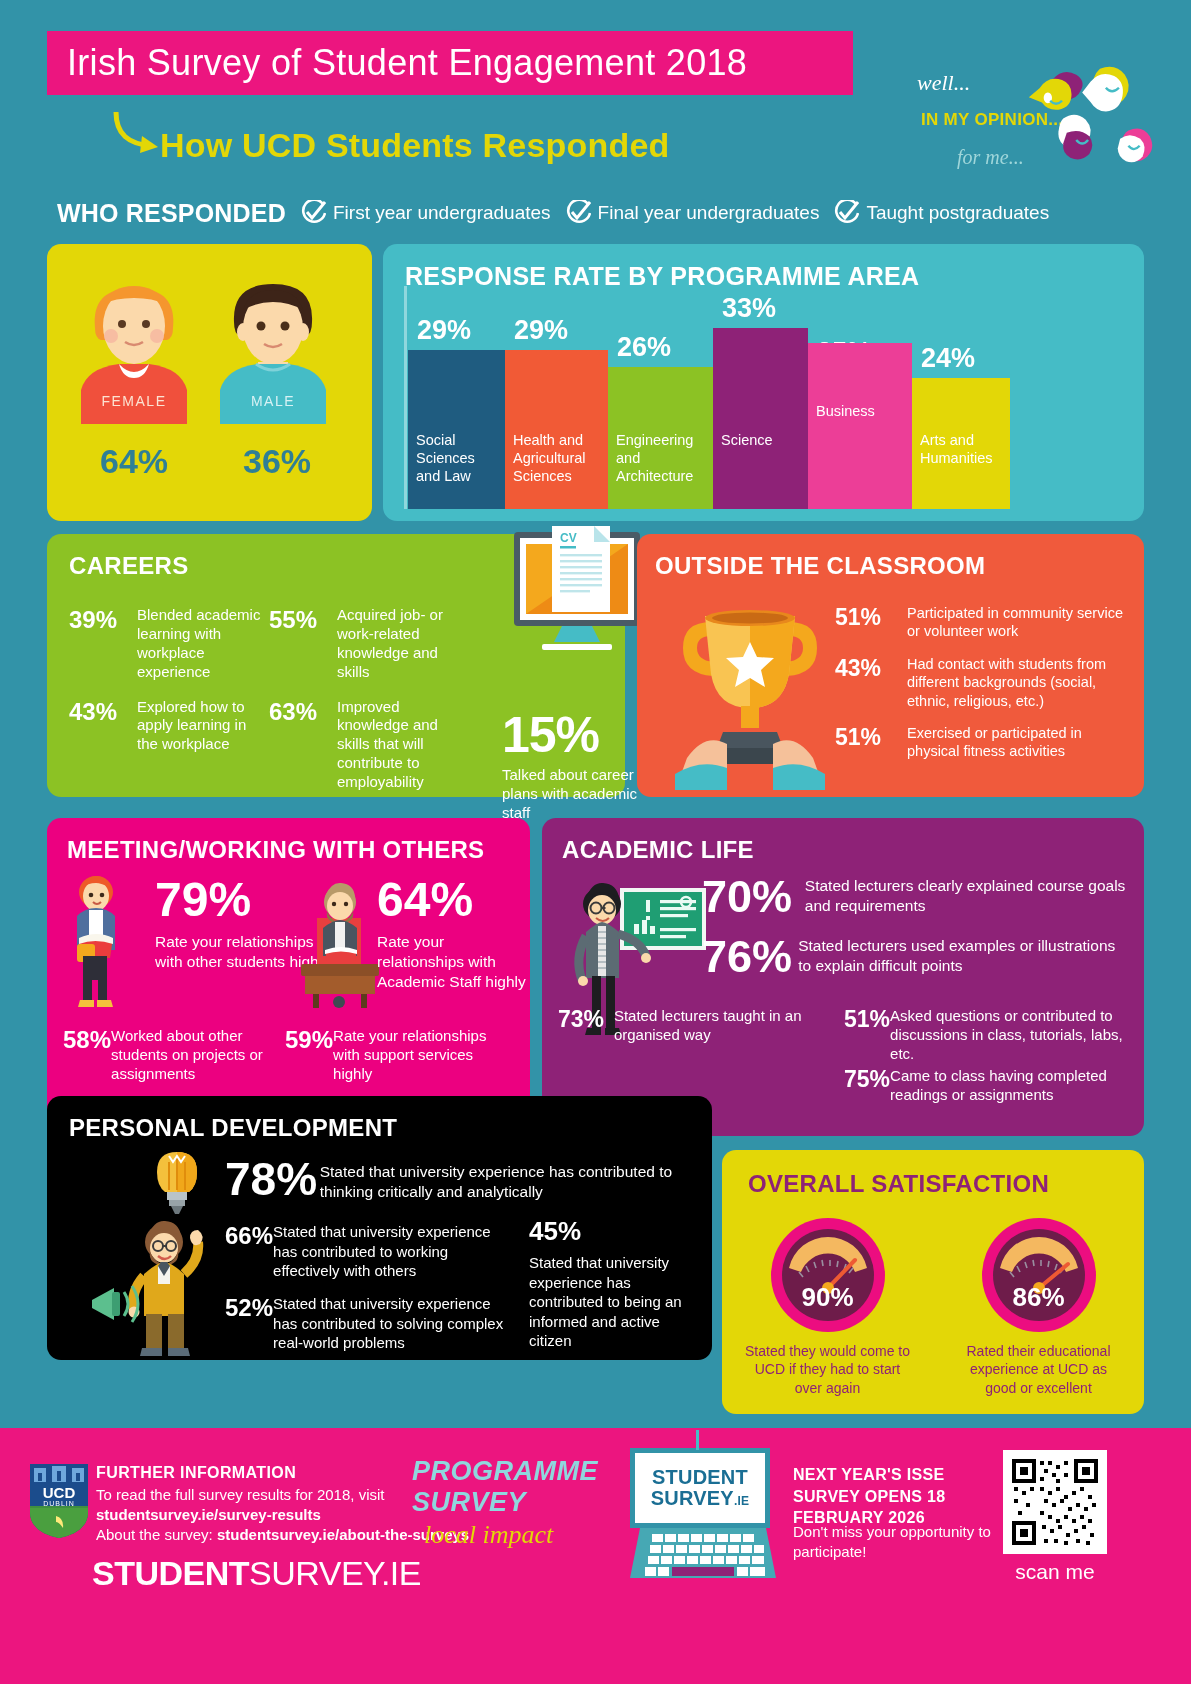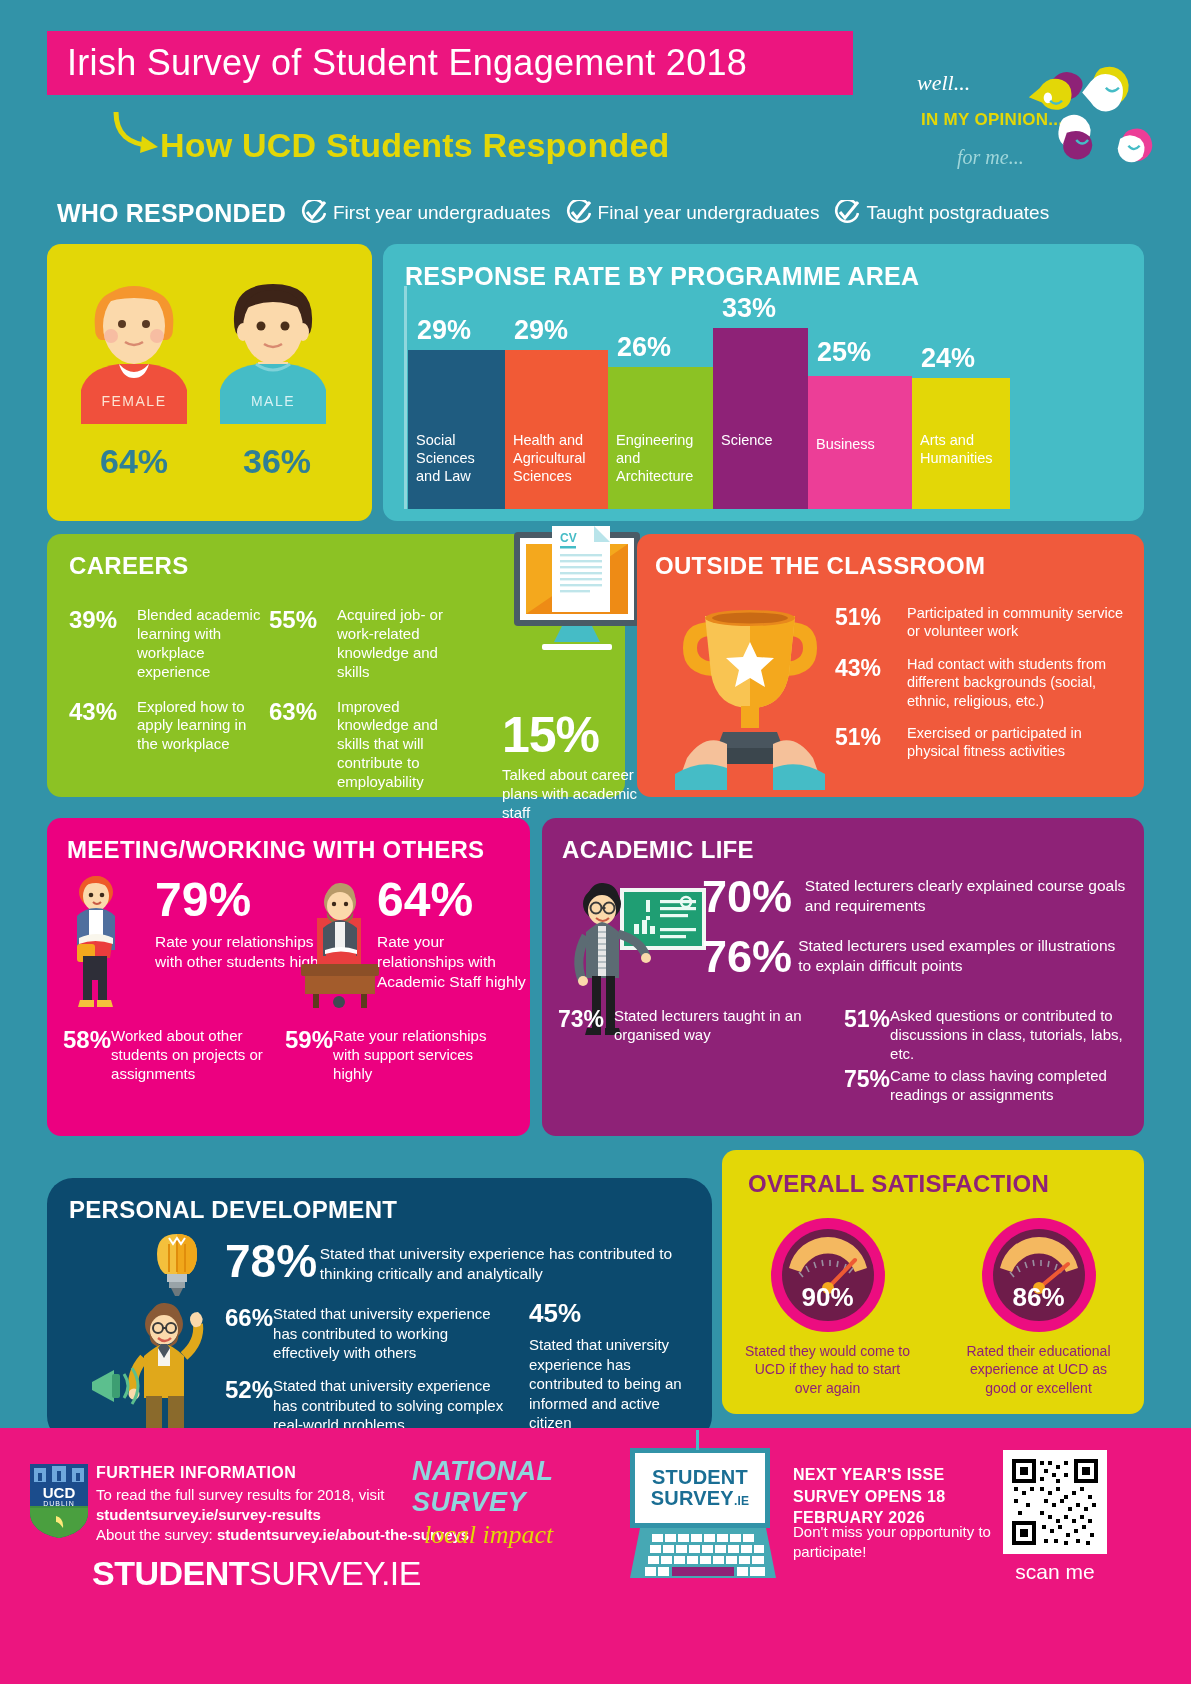--- a/index.html
+++ b/index.html
@@ -101,21 +101,21 @@
   #acad h2 { position:absolute; left: 20px; top: 18px; }
   .a-big { position:absolute; display:flex; align-items:flex-start; }
   .a-big .n { font-size: 45px; font-weight:bold; color:#fff; line-height: .95; width: 140px; }
   .a-big .d { font-size: 15.5px; color:#fff; line-height: 1.3; }
   .a-sm { position:absolute; display:flex; align-items:flex-start; }
   .a-sm .n { font-size: 23px; font-weight:bold; color:#fff; }
   .a-sm .d { font-size: 15px; color:#fff; line-height: 1.27; }
   .teacher { position:absolute; left: 26px; top: 60px; width: 140px; height: 180px; }
 
   
-  #pd { left: 47px; top: 1178px; width: 665px; height: 264px; background: #0c4a6e; border-radius: 26px; }
+  #pd { left: 47px; top: 1096px; width: 665px; height: 264px; background: #000000; }
   #pd h2 { position:absolute; left: 22px; top: 18px; }
   .pd-78 { position:absolute; left: 178px; top: 60px; display:flex; align-items:flex-start; }
   .pd-78 .n { font-size: 46px; font-weight:bold; color:#fff; line-height:1; width: 140px; }
   .pd-78 .d { font-size: 15.5px; color:#fff; line-height: 1.32; padding-top: 6px; }
   .pd-stat { position:absolute; display:flex; align-items:flex-start; }
   .pd-stat .n { font-size: 24px; font-weight:bold; color:#fff; }
   .pd-stat .d { font-size: 15px; color:#fff; line-height: 1.3; }
   .pd-45 { position:absolute; left: 482px; top: 120px; width: 175px; }
   .pd-45 .n { font-size: 26px; font-weight:bold; color:#fff; }
   .pd-45 .d { font-size: 15px; color:#fff; line-height: 1.3; margin-top: 6px; }
@@ -280,21 +280,21 @@
         </div>
       </div>
       <div class="bar-wrap" style="width: 95px;">
         <div class="bar-pct" style="bottom: 185px;">33%</div>
         <div class="bar" style="height: 181px; background: rgb(142, 34, 119);">
           <div class="bar-lbl" style="top: 103px;">Science</div>
         </div>
       </div>
       <div class="bar-wrap" style="width: 104px;">
         <div class="bar-pct" style="bottom: 141px;">25%</div>
-        <div class="bar" style="height: 133px; background: rgb(236, 62, 151);">
+        <div class="bar" style="height: 166px; background: rgb(236, 62, 151);">
           <div class="bar-lbl" style="top: 59px;">Business</div>
         </div>
       </div>
       <div class="bar-wrap" style="width: 98px;">
         <div class="bar-pct" style="bottom: 135px;">24%</div>
         <div class="bar" style="height: 131px; background: rgb(227, 215, 7);">
           <div class="bar-lbl" style="top: 53px;">Arts and Humanities</div>
         </div>
       </div>
     </div>
@@ -657,21 +657,21 @@
     <div class="fi-l1">To read the full survey results for 2018, visit</div>
     <a class="fi-l2" href="#" style="text-decoration:none">studentsurvey.ie/survey-results</a>
     <div class="fi-l3">
       <span>About the survey: </span><b>studentsurvey.ie/about-the-surveys</b>
     </div>
     <div class="ss-wordmark">
       <span>STUDENT</span><span class="light">SURVEY.IE</span>
     </div>
 
     <div class="nat">
-      <div class="l1">NATIONAL SURVEY</div>
+      <div class="l1">PROGRAMME SURVEY</div>
       <div class="l2">local impact</div>
     </div>
 
     <div class="laptop">
       <div class="laptop-screen">
         <div class="ls-l1">STUDENT</div>
         <div class="ls-l2">
           <span>SURVEY</span><span class="tld">.IE</span>
         </div>
       </div>

